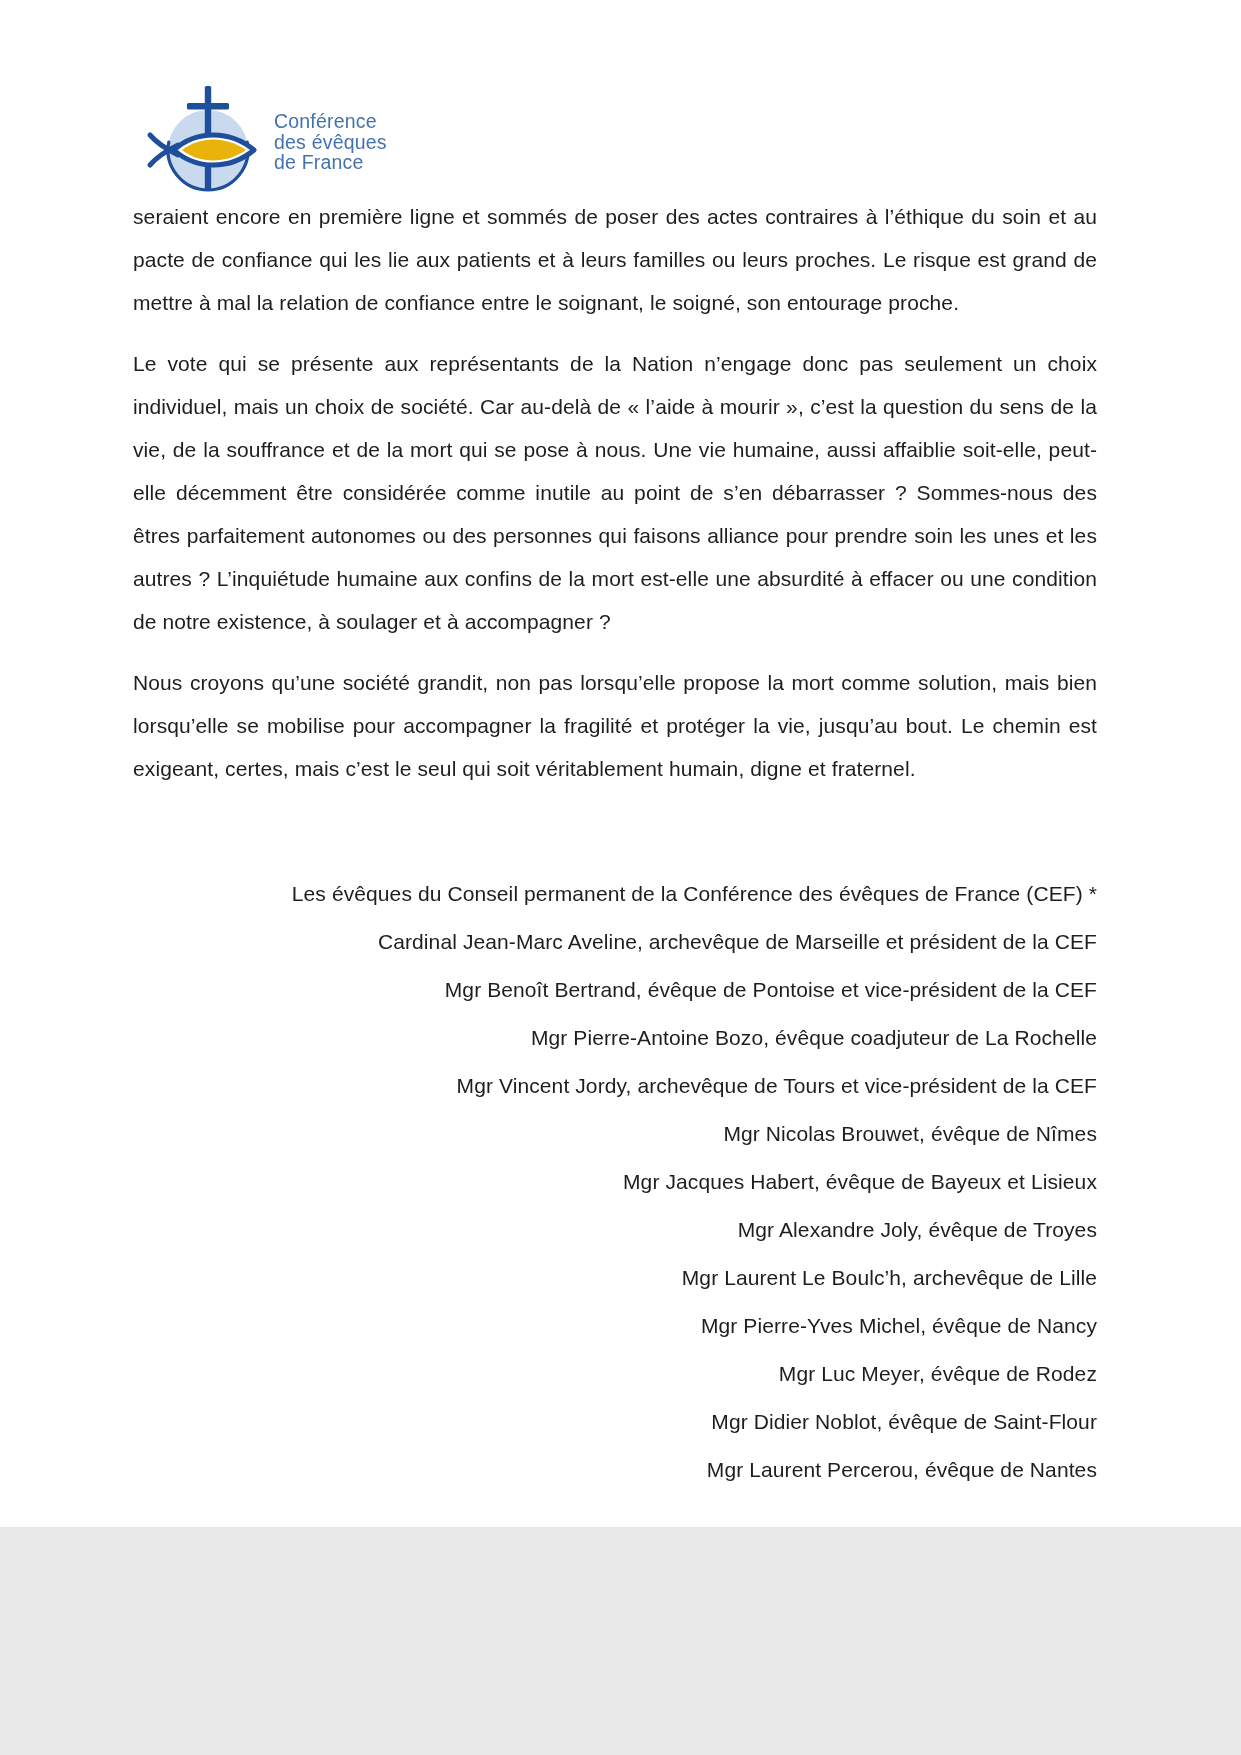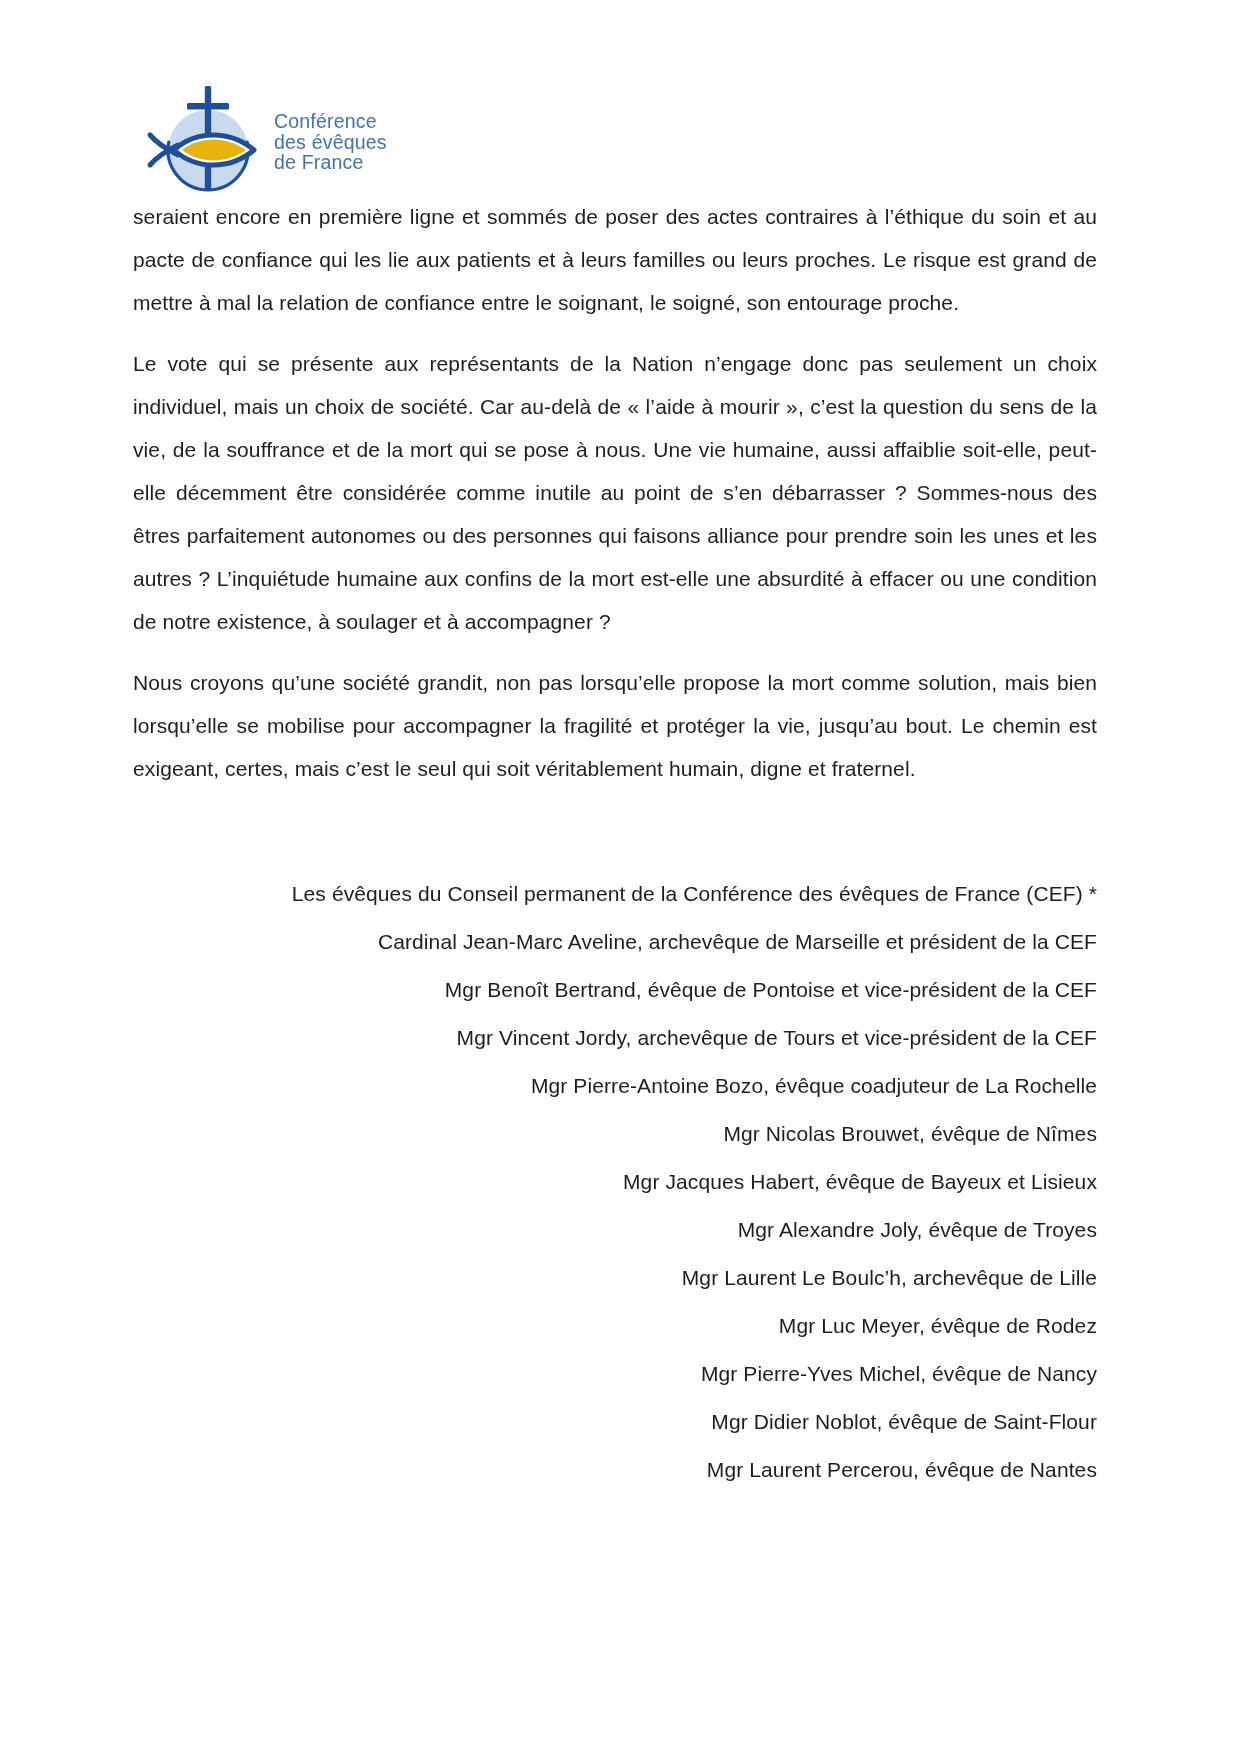--- a/index.html
+++ b/index.html
@@ -1,19 +1,19 @@
 <!DOCTYPE html>
 <html lang="fr"><head>
 <meta charset="utf-8">
 <style>
   html, body { margin: 0; padding: 0; background: #e9e9e9; }
   .page {
     position: relative;
     width: 1241px;
-    height: 1755px;
+    height: 1527px;
     margin: 0 auto;
     background: #ffffff;
     font-family: "Liberation Sans", "DejaVu Sans", sans-serif;
     color: #1e1e1e;
     overflow: hidden;
   }
   
   .logo {
     position: absolute;
     top: 84px;
@@ -87,26 +87,26 @@
 
   <div class="content">
     <p>seraient encore en première ligne et sommés de poser des actes contraires à l’éthique du soin et au pacte de confiance qui les lie aux patients et à leurs familles ou leurs proches. Le risque est grand de mettre à mal la relation de confiance entre le soignant, le soigné, son entourage proche.</p>
     <p>Le vote qui se présente aux représentants de la Nation n’engage donc pas seulement un choix individuel, mais un choix de société. Car au-delà de «&nbsp;l’aide à mourir&nbsp;», c’est la question du sens de la vie, de la souffrance et de la mort qui se pose à nous. Une vie humaine, aussi affaiblie soit-elle, peut-elle décemment être considérée comme inutile au point de s’en débarrasser&nbsp;? Sommes-nous des êtres parfaitement autonomes ou des personnes qui faisons alliance pour prendre soin les unes et les autres&nbsp;? L’inquiétude humaine aux confins de la mort est-elle une absurdité à effacer ou une condition de notre existence, à soulager et à accompagner&nbsp;?</p>
     <p>Nous croyons qu’une société grandit, non pas lorsqu’elle propose la mort comme solution, mais bien lorsqu’elle se mobilise pour accompagner la fragilité et protéger la vie, jusqu’au bout. Le chemin est exigeant, certes, mais c’est le seul qui soit véritablement humain, digne et fraternel.</p>
 
     <div class="signatures">
       <div>Les évêques du Conseil permanent de la Conférence des évêques de France (CEF) *</div>
       <div>Cardinal Jean-Marc Aveline, archevêque de Marseille et président de la CEF</div>
       <div>Mgr Benoît Bertrand, évêque de Pontoise et vice-président de la CEF</div>
+      <div>Mgr Pierre-Antoine Bozo, évêque coadjuteur de La Rochelle</div>
       <div>Mgr Vincent Jordy, archevêque de Tours et vice-président de la CEF</div>
-      <div>Mgr Pierre-Antoine Bozo, évêque coadjuteur de La Rochelle</div>
       <div>Mgr Nicolas Brouwet, évêque de Nîmes</div>
       <div>Mgr Jacques Habert, évêque de Bayeux et Lisieux</div>
       <div>Mgr Alexandre Joly, évêque de Troyes</div>
       <div>Mgr Laurent Le Boulc’h, archevêque de Lille</div>
+      <div>Mgr Pierre-Yves Michel, évêque de Nancy</div>
       <div>Mgr Luc Meyer, évêque de Rodez</div>
-      <div>Mgr Pierre-Yves Michel, évêque de Nancy</div>
       <div>Mgr Didier Noblot, évêque de Saint-Flour</div>
       <div>Mgr Laurent Percerou, évêque de Nantes</div>
     </div>
   </div>
 
 </div>
 
 </body></html>

